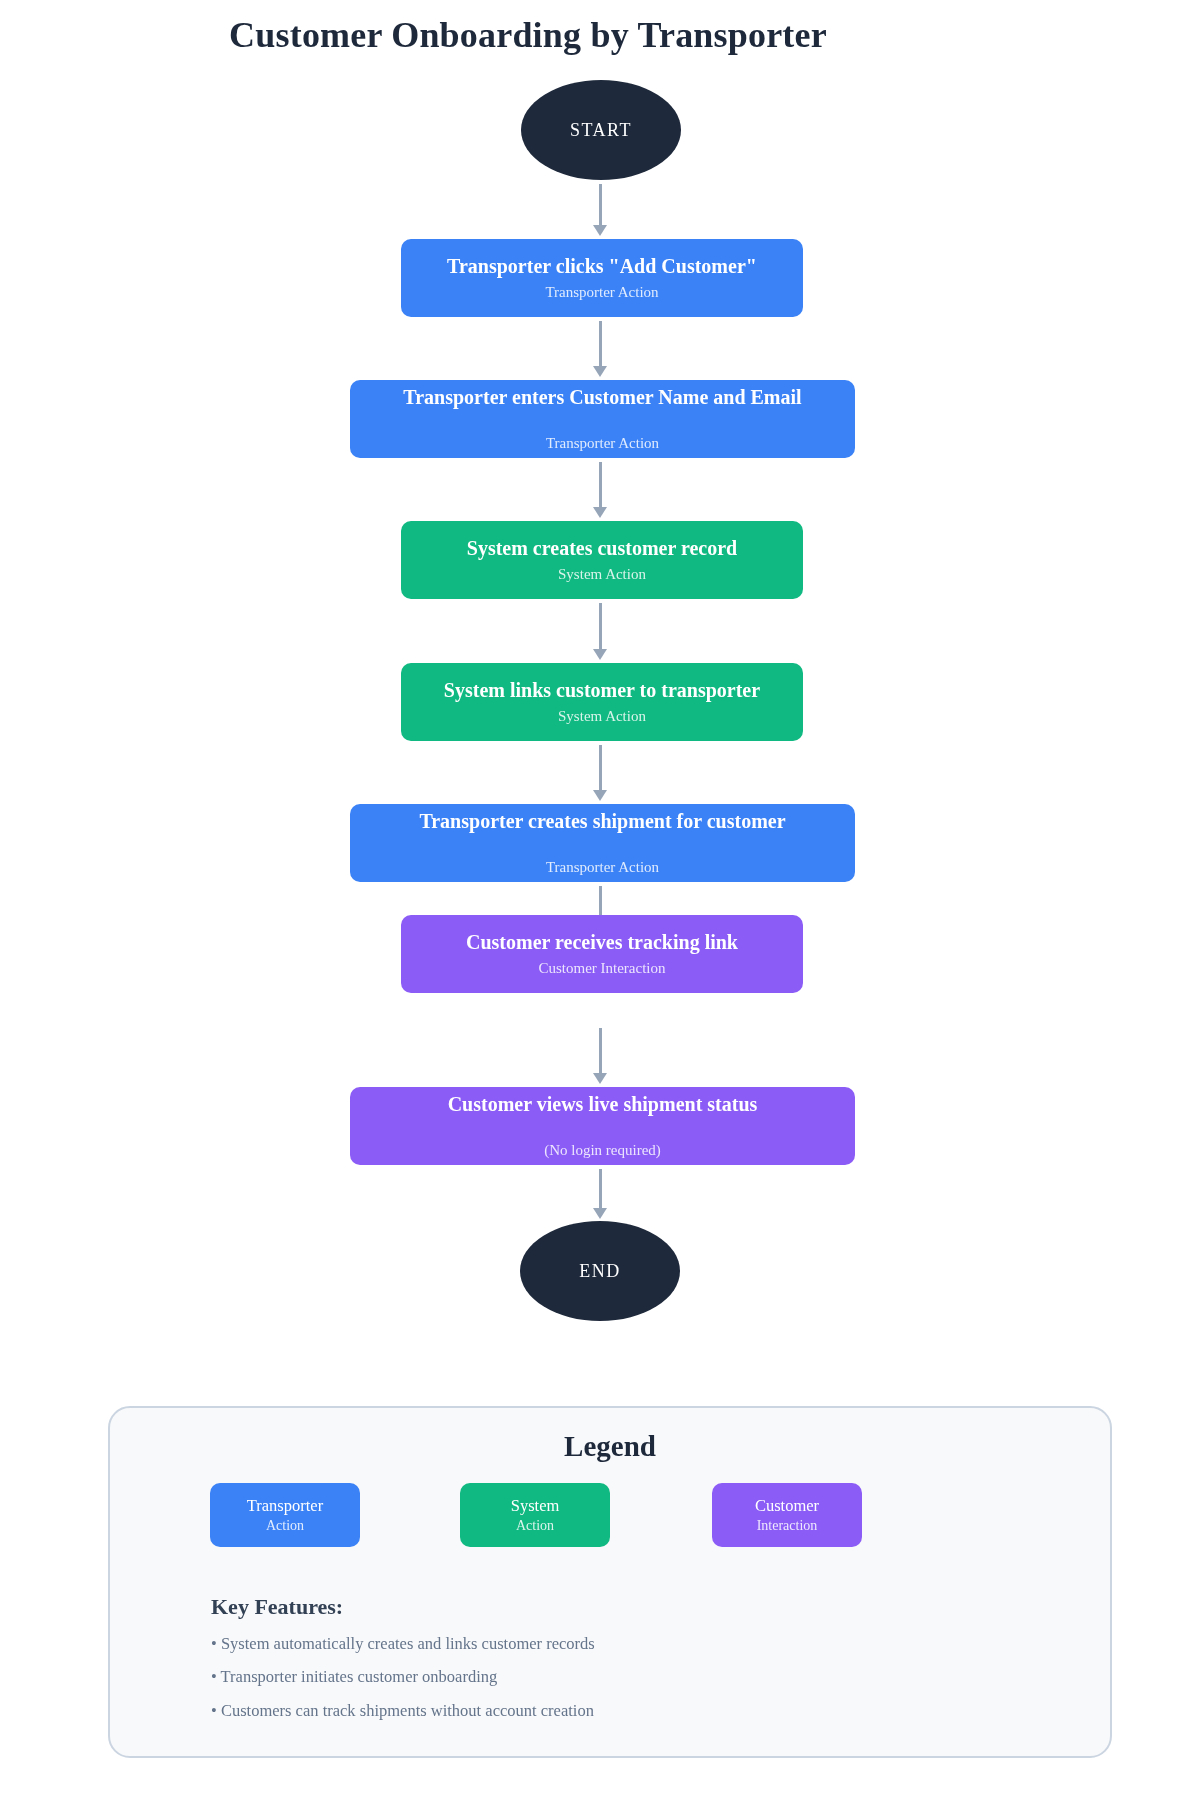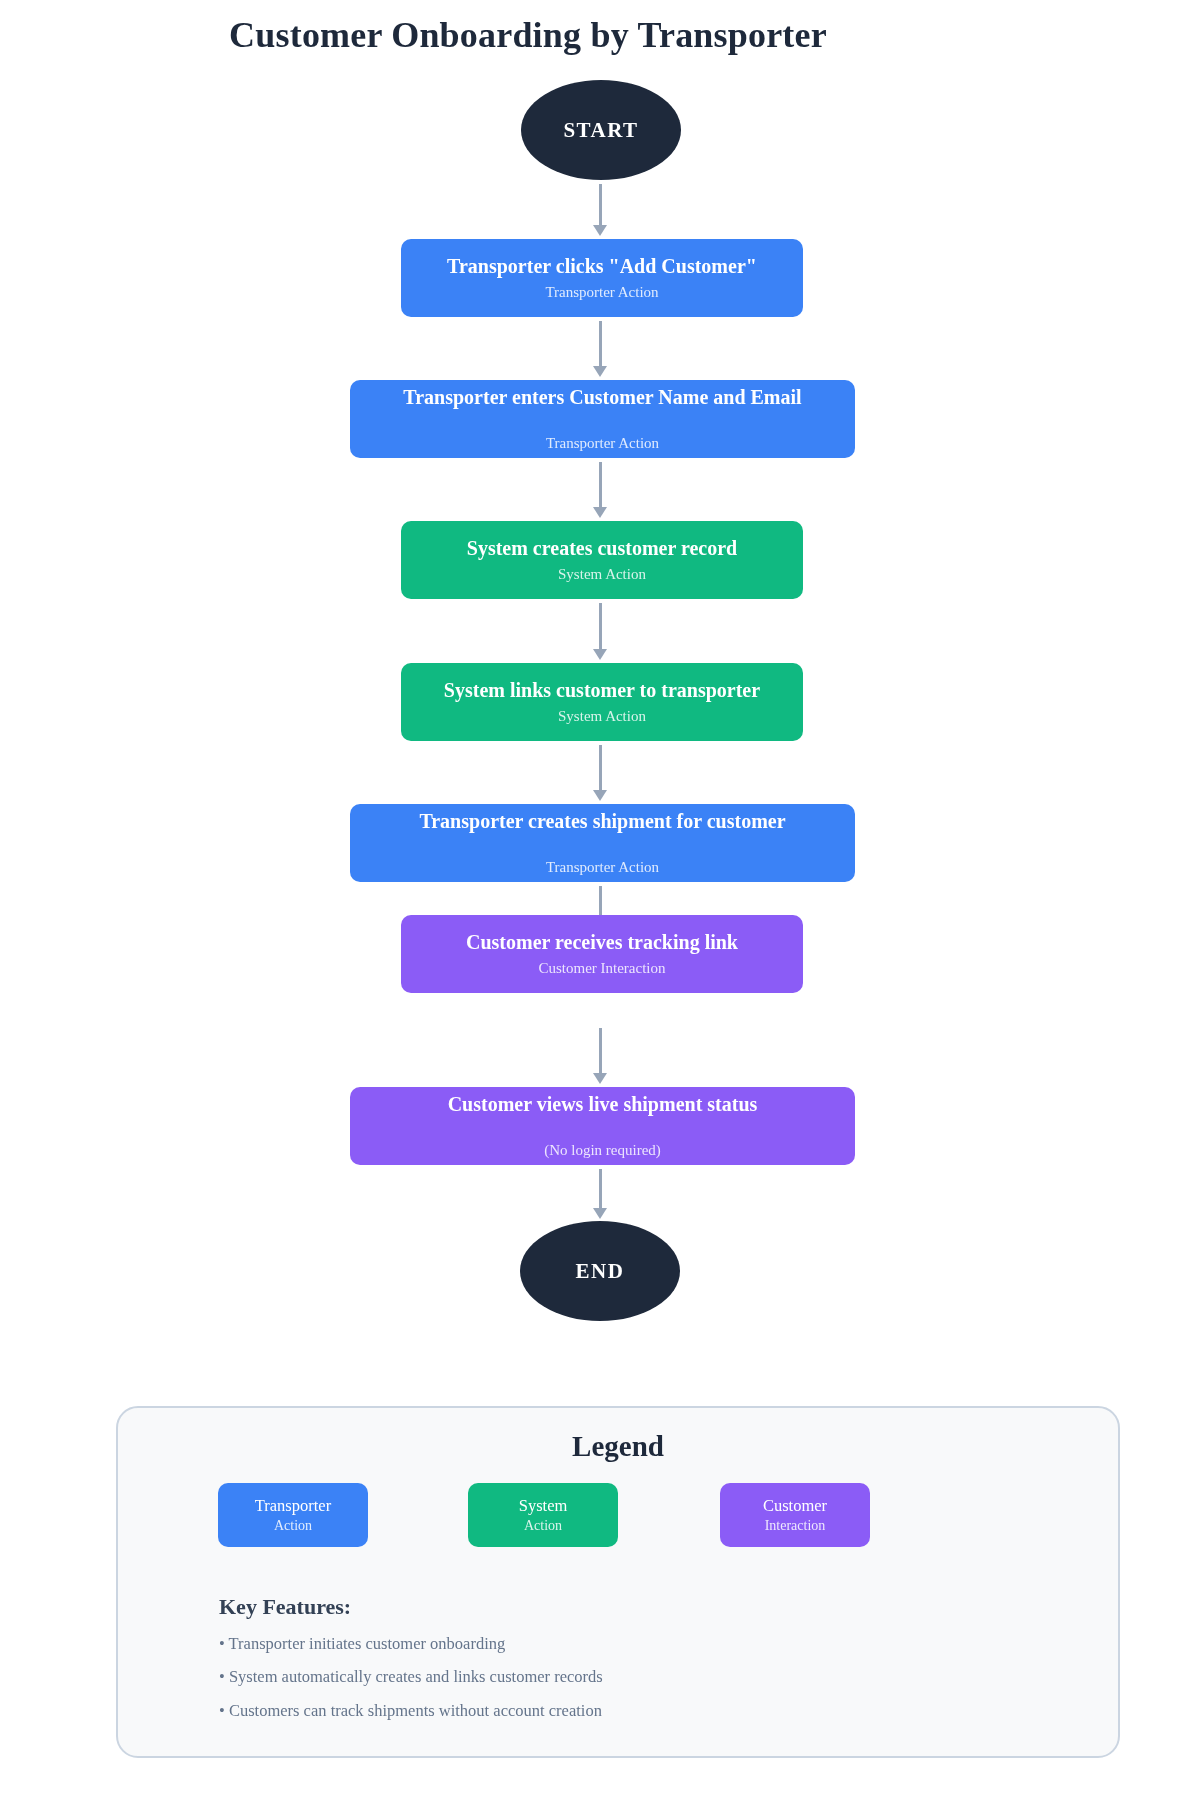--- a/index.html
+++ b/index.html
@@ -11,21 +11,21 @@
   .canvas{position:relative;width:1200px;height:1800px;}
 
   .page-title{
     position:absolute;top:14px;left:0;width:1056px;text-align:center;
     font-size:36px;font-weight:bold;color:#1e293b;letter-spacing:.2px;
   }
 
   .terminal{
     position:absolute;width:160px;height:100px;border-radius:50%;
     background:#1e293b;color:#ffffff;display:flex;align-items:center;justify-content:center;
-    font-size:21px;font-weight:bold;letter-spacing:1.5px;
+    font-size:18px;font-weight:normal;letter-spacing:1.5px;
   }
   .terminal.start{left:521px;top:80px;}
   .terminal.end{left:520px;top:1221px;}
 
   .step{
     position:absolute;height:78px;border-radius:10px;color:#ffffff;
     display:flex;flex-direction:column;align-items:center;justify-content:center;
     text-align:center;
   }
   .step.narrow{left:401px;width:402px;}
@@ -50,21 +50,21 @@
   .a0{top:184px;height:42px;}
   .a1{top:321px;height:46px;}
   .a2{top:462px;height:46px;}
   .a3{top:603px;height:47px;}
   .a4{top:745px;height:46px;}
   .a5{top:886px;height:47px;}
   .a6{top:1028px;height:46px;}
   .a7{top:1169px;height:40px;}
 
   .legend{
-    position:absolute;left:116px;top:1406px;width:1004px;height:352px;
+    position:absolute;left:108px;top:1406px;width:1004px;height:352px;
     background:#f8f9fa;border:2px solid #cbd5e1;border-radius:22px;
     box-sizing:border-box;
   }
   .legend-title{
     margin-top:22px;text-align:center;font-size:29px;font-weight:bold;color:#1e293b;
   }
   .chip{
     position:absolute;top:75px;width:150px;height:64px;border-radius:10px;
     color:#ffffff;display:flex;flex-direction:column;align-items:center;justify-content:center;
     text-align:center;
@@ -157,19 +157,19 @@
       <div class="chip-name">System</div>
       <div class="chip-sub">Action</div>
     </div>
     <div class="chip t-purple c3">
       <div class="chip-name">Customer</div>
       <div class="chip-sub">Interaction</div>
     </div>
 
     <div class="key-features">
       <div class="kf-title">Key Features:</div>
+      <div class="kf-item">• System automatically creates and links customer records</div>
       <div class="kf-item">• Transporter initiates customer onboarding</div>
-      <div class="kf-item">• System automatically creates and links customer records</div>
       <div class="kf-item">• Customers can track shipments without account creation</div>
     </div>
   </div>
 
 </div>
 
 </body></html>

